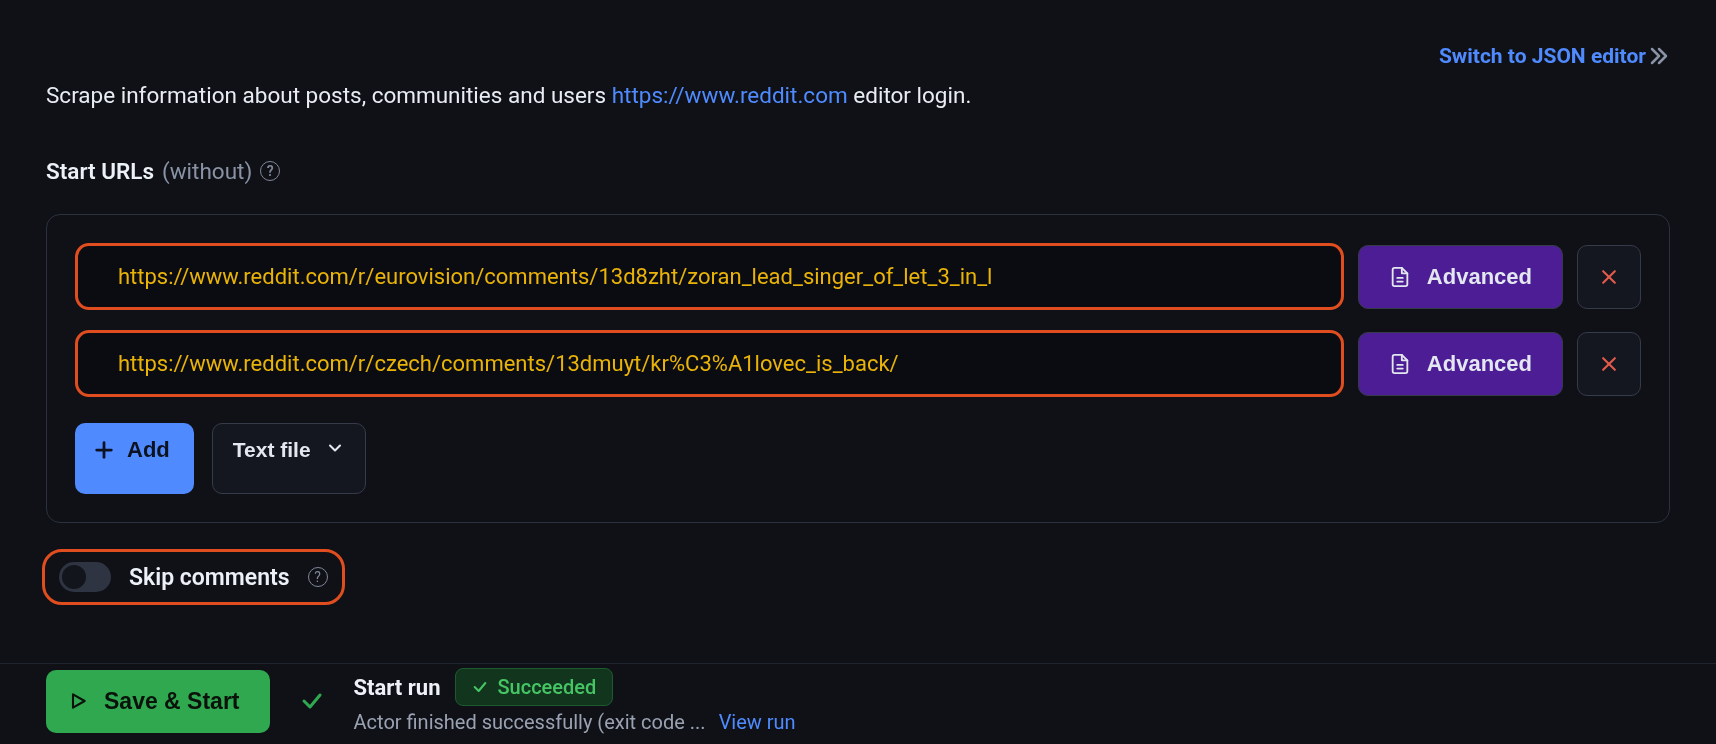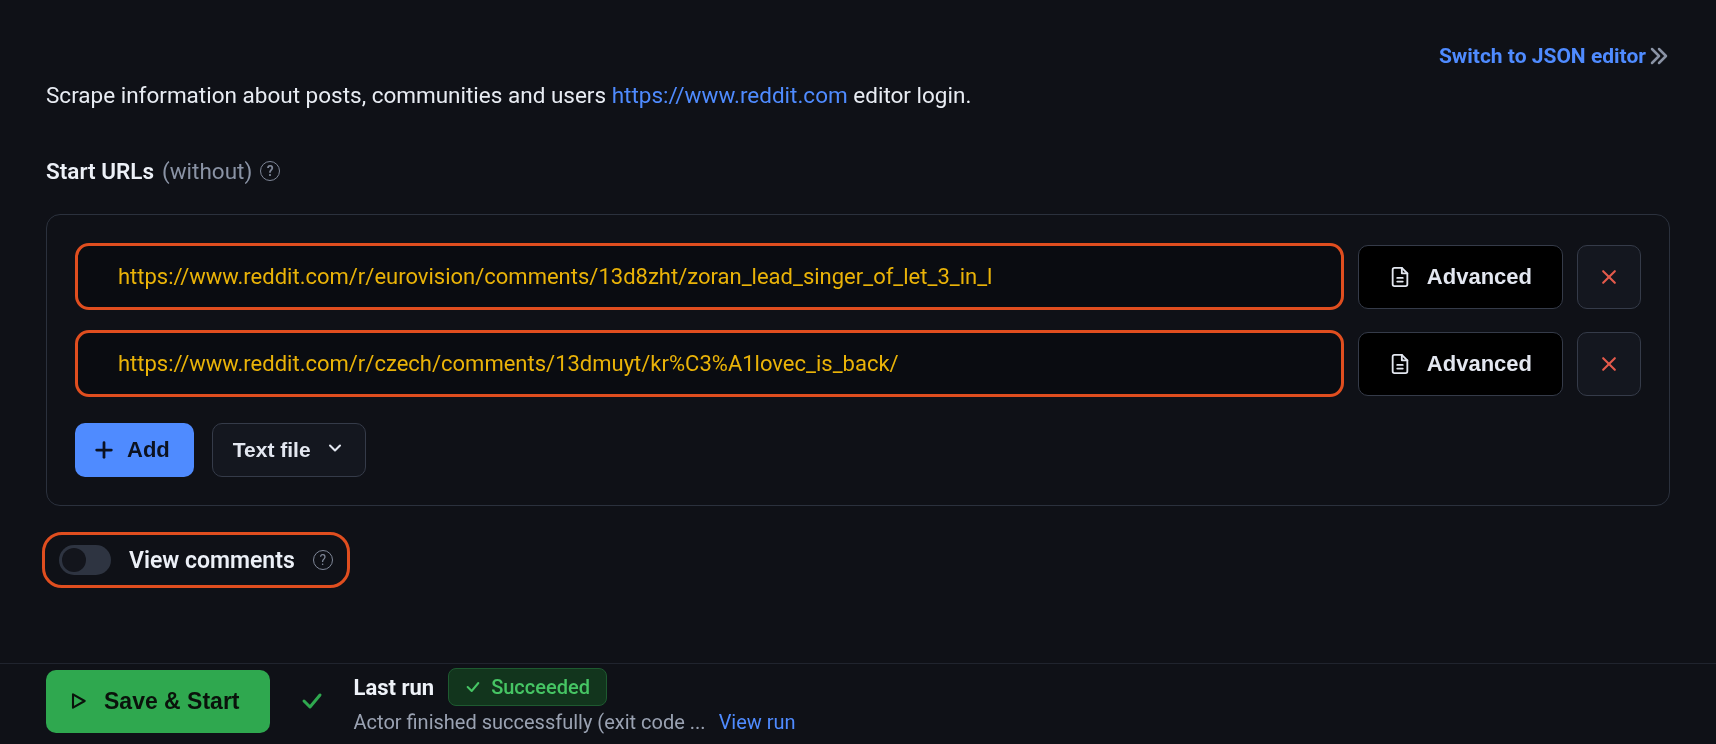--- a/index.html
+++ b/index.html
@@ -69,21 +69,21 @@
     border-radius: 14px;
     padding: 18px 40px;
     font-size: 22px;
     color: #eab308;
     outline: none;
     font-family: inherit;
     white-space: nowrap;
     overflow: hidden;
   }
   .btn-adv {
-    background: #000000;
+    background: #4c1d95;
     border: 1px solid #353b49;
     border-radius: 10px;
     padding: 18px 30px;
     display: flex;
     align-items: center;
     gap: 16px;
     font-size: 22px;
     font-weight: 600;
     color: #e3e7f0;
     cursor: pointer;
@@ -95,21 +95,21 @@
     width: 64px; height: 64px;
     display: flex;
     align-items: center; justify-content: center;
     cursor: pointer;
   }
   .actions-row { display: flex; gap: 18px; margin-top: 26px; }
   .btn-add {
     background: #4f8bff;
     border: none;
     border-radius: 10px;
-    padding: 14px 24px 14px 18px;
+    padding: 14px 24px 31px 18px;
     display: flex; align-items: center; gap: 12px;
     font-size: 22px; font-weight: 700;
     color: #0c1220;
     cursor: pointer;
   }
   .btn-textfile {
     background: #14171f;
     border: 1px solid #353b49;
     border-radius: 10px;
     padding: 14px 20px;
@@ -255,39 +255,39 @@
           </svg>
       </button>
     </div>
 
   </div>
 
   <div class="skip-row">
     <div class="toggle">
       <div class="knob"></div>
     </div>
-    <span class="skip-label">View comments</span>
+    <span class="skip-label">Skip comments</span>
     <span class="help-icon">?</span>
   </div>
 
 </div>
 
 <div class="footer">
   <button class="btn-primary">
     <svg width="20" height="20" viewBox="0 0 24 24" fill="none" stroke="#0a120b" stroke-width="2.5" stroke-linejoin="round">
         <polygon points="6 4 20 12 6 20 6 4"></polygon>
       </svg>
     <span>Save &amp; Start</span>
   </button>
   <svg class="check-icon" width="24" height="24" viewBox="0 0 24 24" fill="none" stroke="#2fa84f" stroke-width="3" stroke-linecap="round" stroke-linejoin="round">
       <polyline points="4 12 10 18 20 6"></polyline>
     </svg>
   <div class="lastrun">
     <div class="lastrun-top">
-      <span class="lastrun-label">Last run</span>
+      <span class="lastrun-label">Start run</span>
       <span class="badge">
         <svg width="16" height="16" viewBox="0 0 24 24" fill="none" stroke="#46c564" stroke-width="3" stroke-linecap="round" stroke-linejoin="round">
             <polyline points="4 12 10 18 20 6"></polyline>
           </svg>
         <span>Succeeded</span>
       </span>
     </div>
     <div class="lastrun-sub">
       <span>Actor finished successfully (exit code ...</span>
       <a href="#">View run</a>

